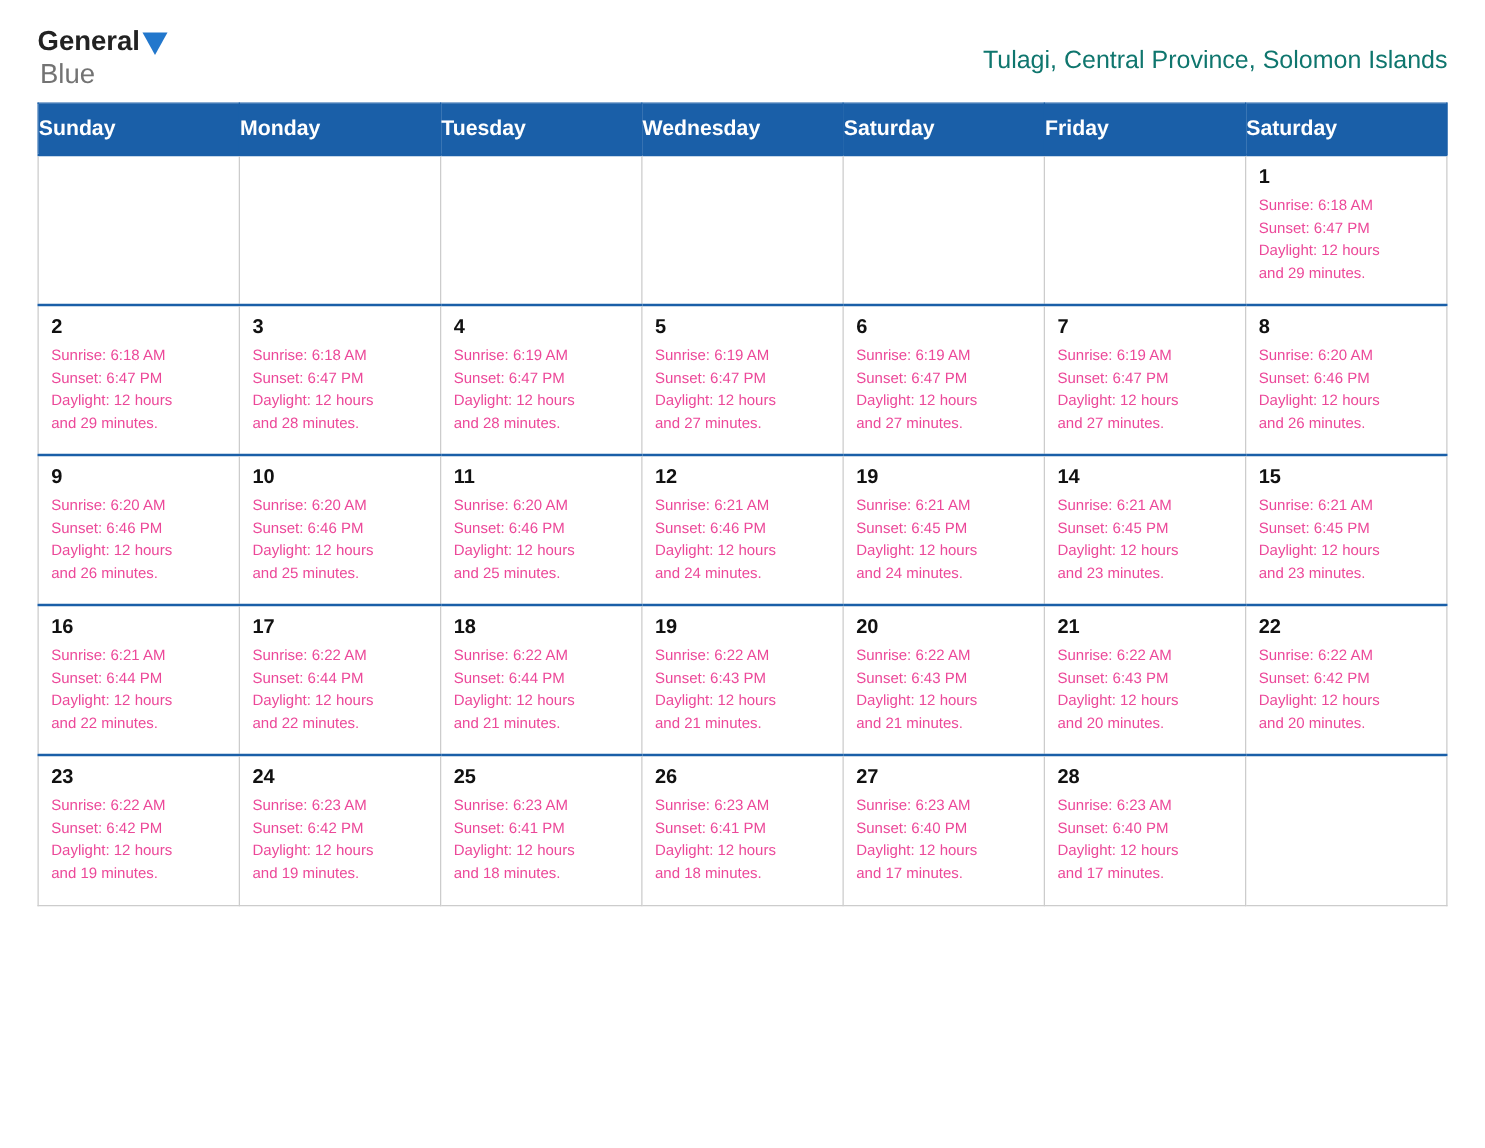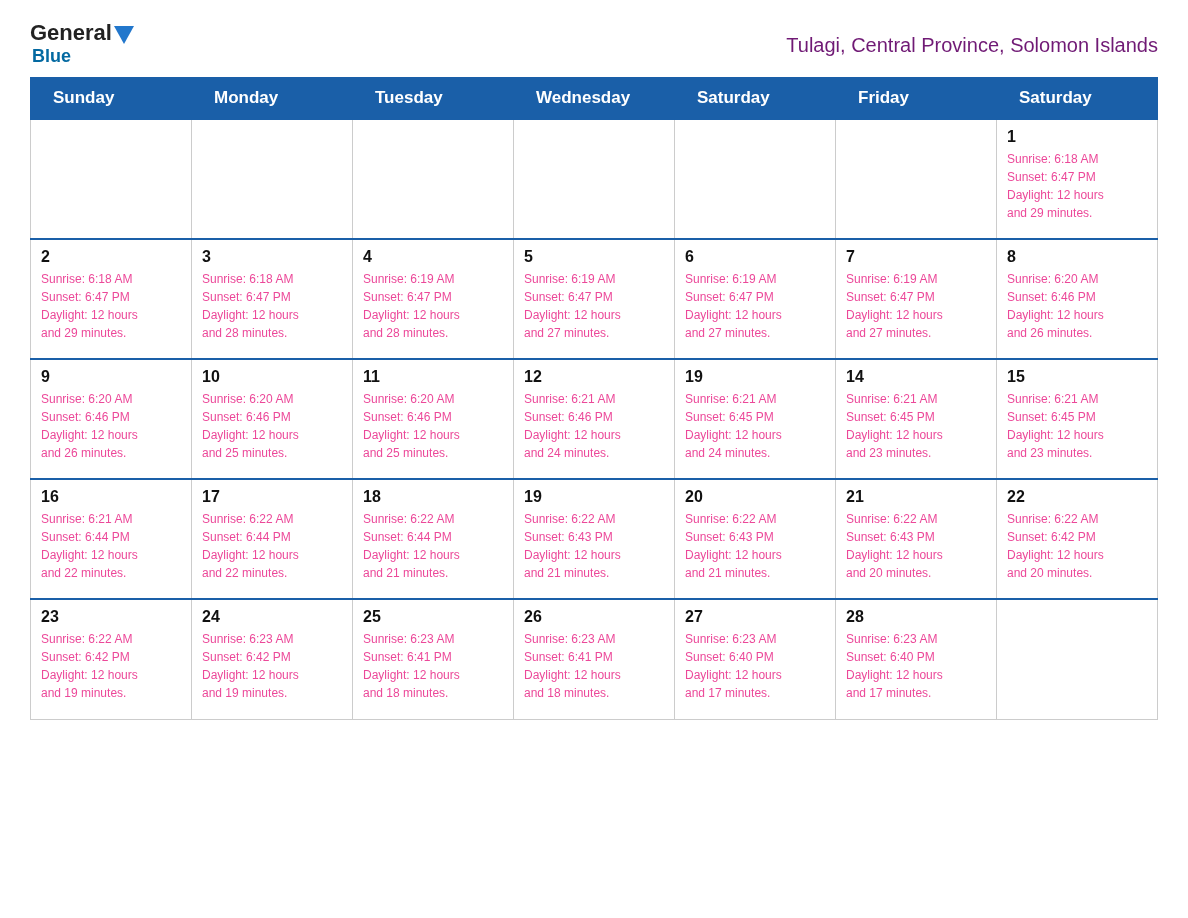--- a/index.html
+++ b/index.html
@@ -26,23 +26,23 @@
       width: 0;
       height: 0;
       border-left: 10px solid transparent;
       border-right: 10px solid transparent;
       border-top: 18px solid #2277cc;
       display: inline-block;
       margin-left: 2px;
       margin-top: 4px;
     }
     .logo-text-blue {
-      font-size: 18px;
-      font-weight: bold;
-      color: #0369a1;
+      font-size: 22px;
+      font-weight: normal;
+      color: #737373;
       margin-left: 2px;
     }
     .logo-block {
       display: flex;
       flex-direction: column;
       align-items: flex-start;
     }
     .logo-top-row {
       display: flex;
       align-items: center;
@@ -51,34 +51,34 @@
       text-align: right;
     }
     .month-year-title {
       font-size: 48px;
       font-weight: bold;
       color: #111;
       line-height: 1.1;
     }
     .location-subtitle {
       font-size: 20px;
-      color: #701a75;
+      color: #0f766e;
       margin-top: 4px;
     }
     .calendar-table {
       width: 100%;
       border-collapse: collapse;
       margin-top: 10px;
     }
     .calendar-table th {
       background-color: #1a5fa8;
       color: #fff;
       font-size: 17px;
       font-weight: bold;
-      padding: 10px 22px;
+      padding: 10px 0;
       text-align: left;
       border: 1px solid #1a5fa8;
     }
     .calendar-table td {
       vertical-align: top;
       border: 1px solid #ccc;
       padding: 8px 10px;
       width: calc(100% / 7);
       min-height: 110px;
       height: 120px;

